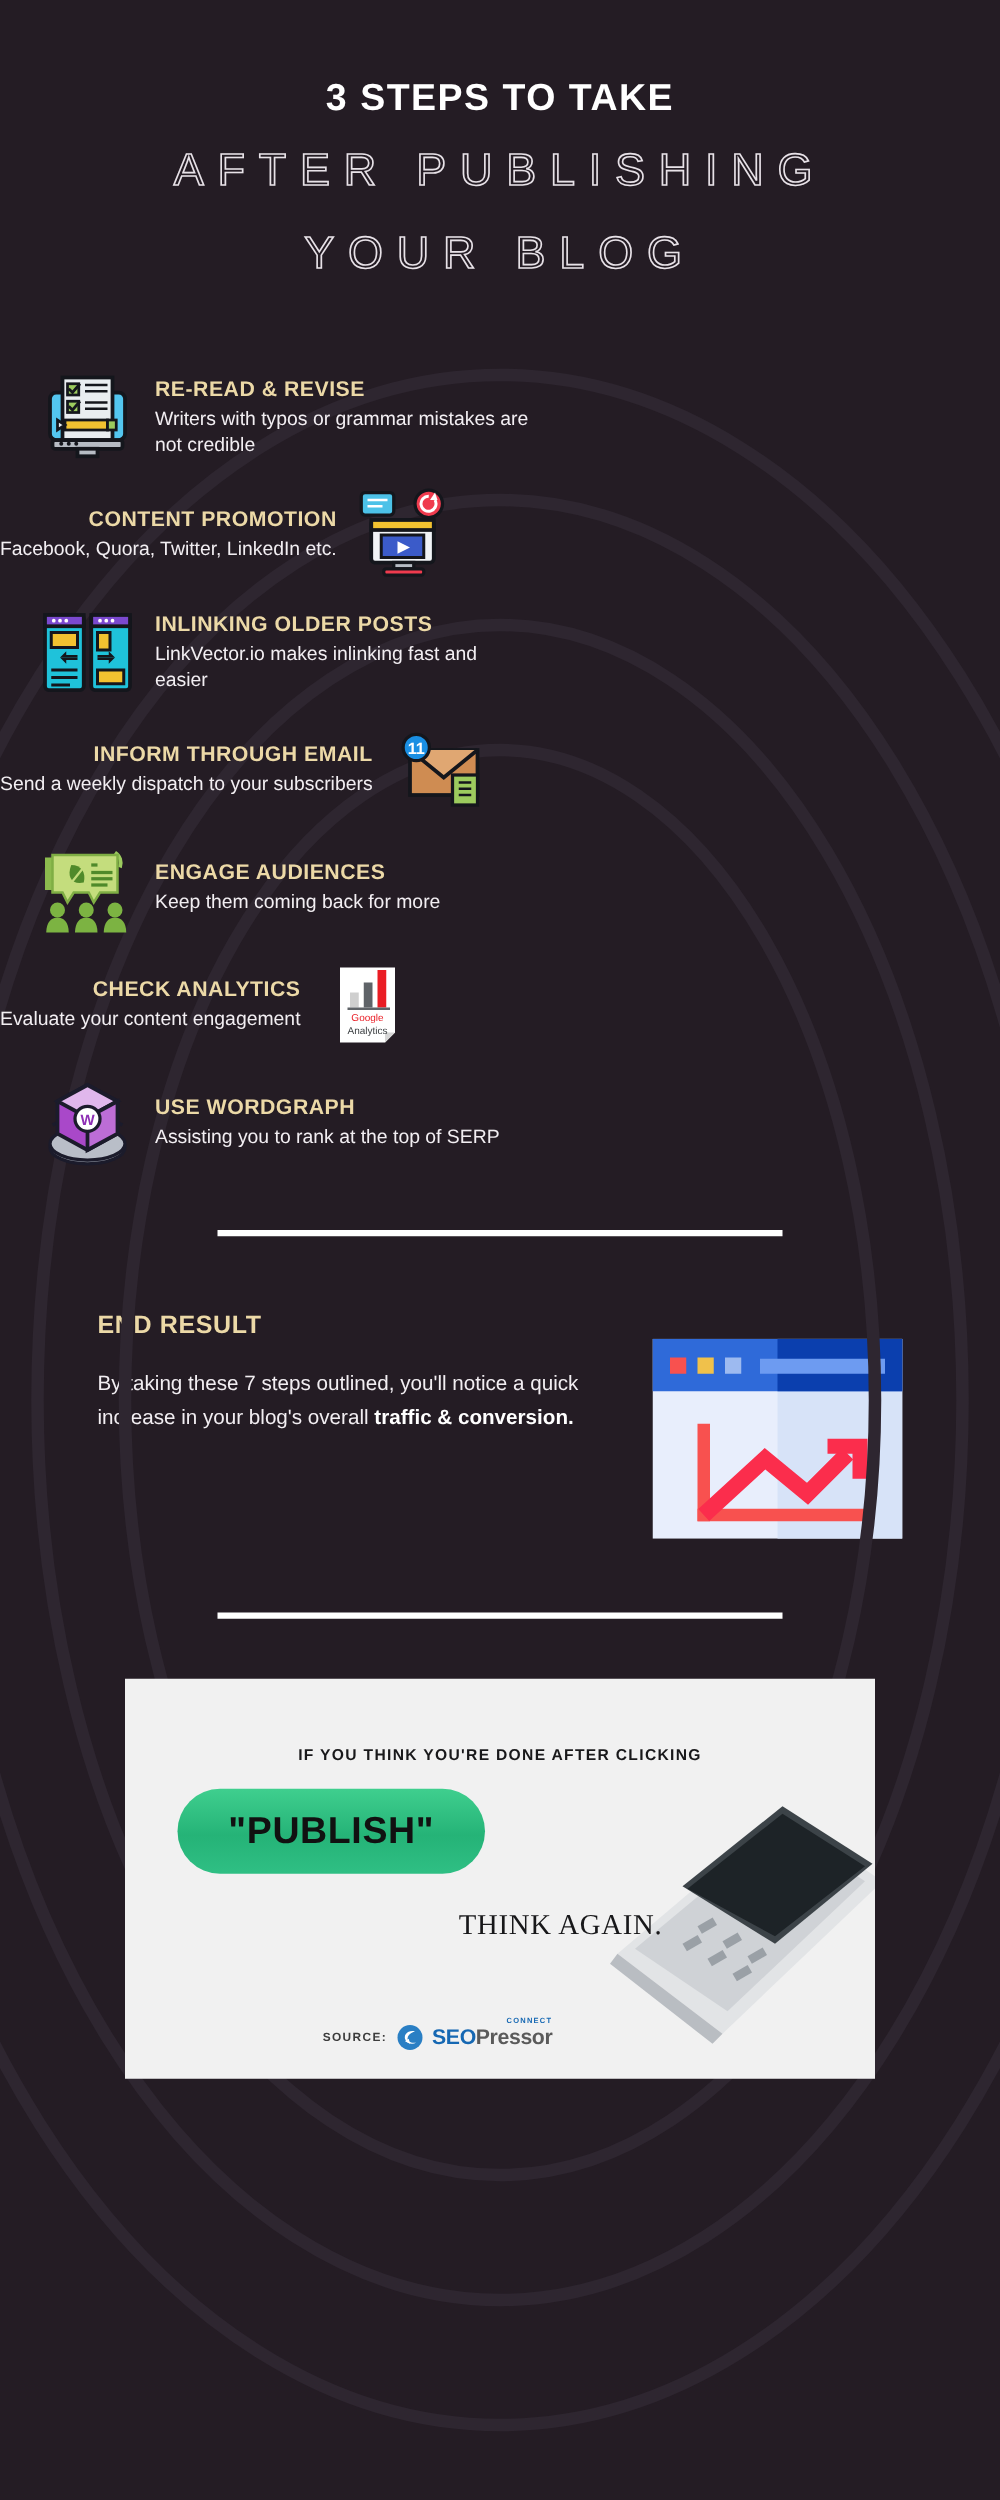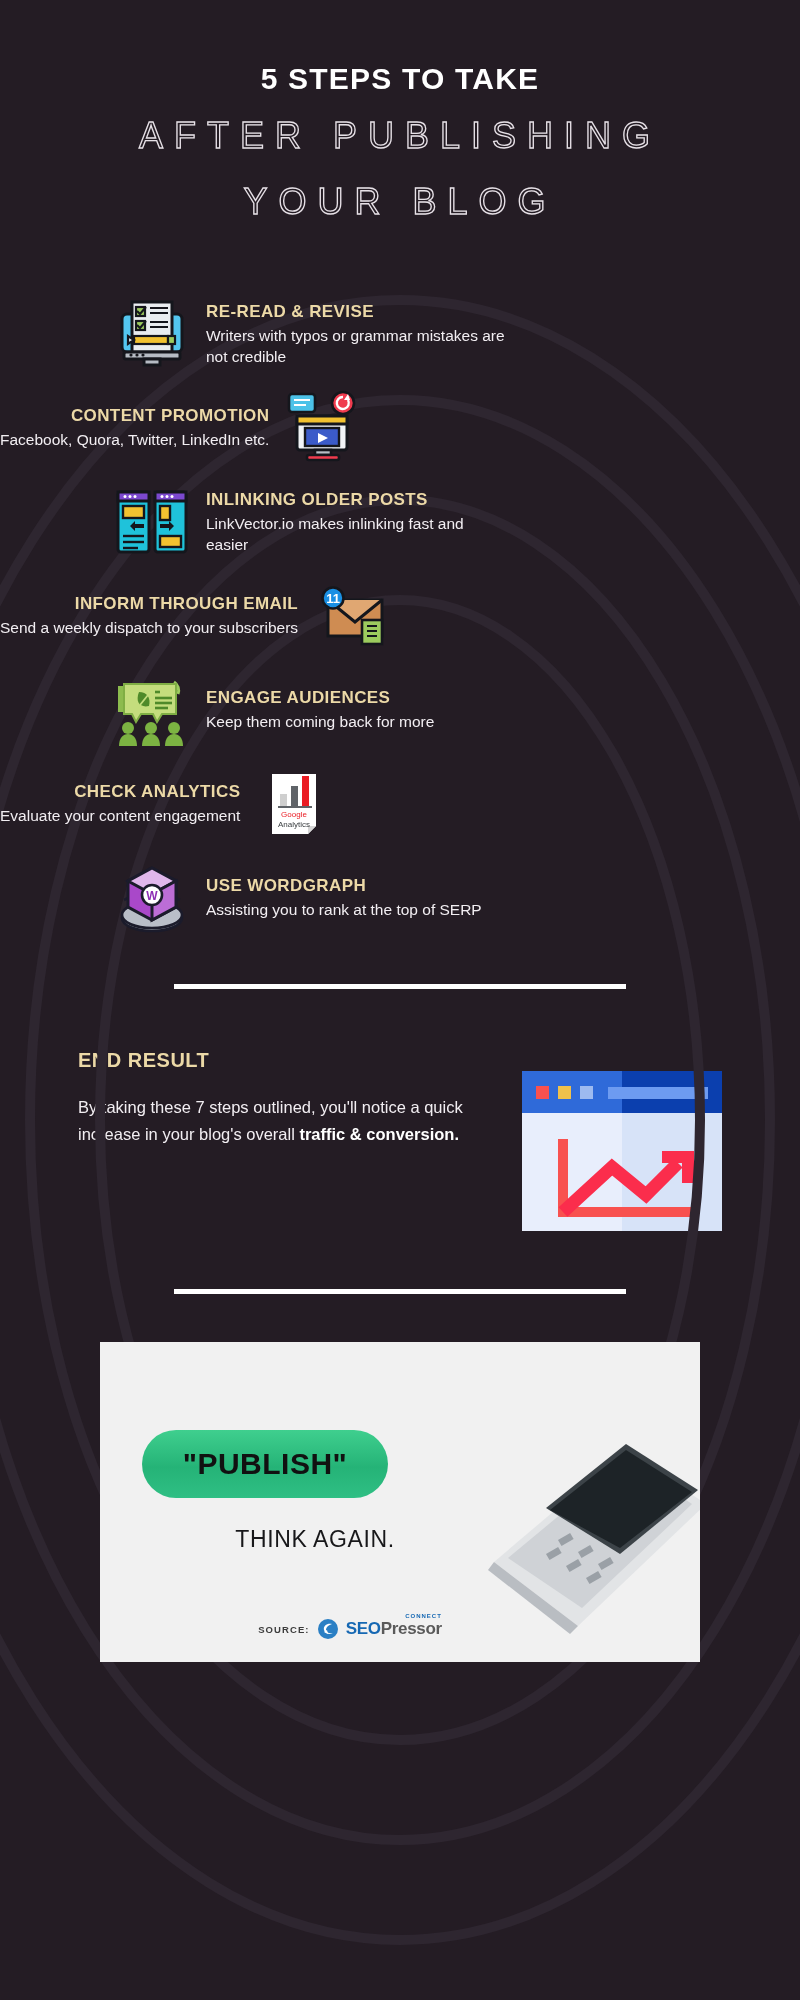--- a/index.html
+++ b/index.html
@@ -25,21 +25,21 @@
     font-size: 36px; font-weight: 400;
     letter-spacing: 11px;
     color: transparent;
     -webkit-text-stroke: 1.3px #e8e2e8;
     line-height: 1.45;
   }
 
   
   .steps { position: relative; margin-top: 68px; }
   .step { display: flex; align-items: center; gap: 16px; margin-bottom: 18px; }
-  .step.left  { padding-left: 114px; justify-content: flex-start; }
+  .step.left  { padding-left: 32px; justify-content: flex-start; }
   .step.right { padding-right: 78px; justify-content: flex-end; flex-direction: row-reverse; }
   .step.right .step-text { text-align: right; }
   .step-icon { width: 76px; height: 76px; flex: 0 0 76px; position: relative; }
   .step-text { max-width: 300px; }
   .step-title {
     font-size: 17px; font-weight: bold; color: #ecd9a7;
     letter-spacing: 0.4px; margin-bottom: 3px;
   }
   .step-desc { font-size: 15.5px; color: #f2eef2; line-height: 1.38; }
 
@@ -67,22 +67,22 @@
     font-size: 12.5px; font-weight: bold; color: #18181a; letter-spacing: 1.05px;
   }
   .publish-btn {
     position: absolute; top: 88px; left: 42px; width: 246px; height: 68px;
     border-radius: 34px;
     background: linear-gradient(180deg,#3fcf8e 0%,#25b377 55%,#2fbf84 100%);
     display: flex; align-items: center; justify-content: center;
     font-size: 30px; font-weight: bold; color: #111; letter-spacing: 0.5px;
   }
   .think-again {
-    position: absolute; top: 184px; left: 0; width: 430px; text-align: center;
-    font-size: 23px; color: #18181a; letter-spacing: 0.6px;
+    position: absolute; top: 184px; left: 0; width: 430px; text-align: right;
+    font-size: 23px; color: #18181a; letter-spacing: 0.6px; font-family: Liberation Serif, serif;
   }
   .source-row {
     position: absolute; bottom: 22px; left: 0; width: 500px;
     display: flex; align-items: center; justify-content: center; gap: 7px;
   }
   .source-label { font-size: 9.5px; font-weight: bold; color: #3c3c3c; letter-spacing: 1.1px; }
   .logo-seo { font-size: 17px; font-weight: bold; color: #1668b3; letter-spacing: -0.3px; }
   .logo-pressor { font-size: 17px; font-weight: bold; color: #5a5a5a; letter-spacing: -0.3px; }
   .logo-connect { font-size: 6px; font-weight: bold; color: #1668b3; letter-spacing: 1px; }
 </style>
@@ -94,21 +94,21 @@
   <svg class="arcs" width="800" height="2000" viewBox="0 0 800 2000">
     <g fill="none" stroke="#2e2630" stroke-width="10">
       <ellipse cx="400" cy="1120" rx="300" ry="520"></ellipse>
       <ellipse cx="400" cy="1120" rx="370" ry="620"></ellipse>
       <ellipse cx="400" cy="1120" rx="445" ry="720"></ellipse>
       <ellipse cx="400" cy="1120" rx="520" ry="820"></ellipse>
     </g>
   </svg>
 
   <div class="header">
-    <div class="title-main">5 STEPS TO TAKE</div>
+    <div class="title-main">3 STEPS TO TAKE</div>
     <div class="title-outline">AFTER PUBLISHING</div>
     <div class="title-outline">YOUR BLOG</div>
   </div>
 
   <div class="steps">
 
     <div class="step left">
       <div class="step-icon">
         <svg viewBox="0 0 76 76" width="76" height="76">
           <rect x="8" y="18" width="60" height="38" rx="5" fill="#53c6ef" stroke="#14161c" stroke-width="3"></rect>
@@ -336,20 +336,21 @@
           <rect x="108" y="128" width="14" height="7" transform="rotate(-30 108 128)"></rect>
           <rect x="128" y="140" width="14" height="7" transform="rotate(-30 128 140)"></rect>
           <rect x="148" y="152" width="14" height="7" transform="rotate(-30 148 152)"></rect>
           <rect x="96" y="142" width="14" height="7" transform="rotate(-30 96 142)"></rect>
           <rect x="116" y="154" width="14" height="7" transform="rotate(-30 116 154)"></rect>
           <rect x="136" y="166" width="14" height="7" transform="rotate(-30 136 166)"></rect>
         </g>
         <path d="M44 150 L128 214 L120 222 L38 158 Z" fill="#b9bdc2"></path>
       </svg>
 
+      <div class="card-kicker">IF YOU THINK YOU'RE DONE AFTER CLICKING</div>
       <div class="publish-btn">"PUBLISH"</div>
       <div class="think-again">THINK AGAIN.</div>
 
       <div class="source-row">
         <span class="source-label">SOURCE:</span>
         <svg width="22" height="22" viewBox="0 0 22 22">
           <circle cx="11" cy="11" r="10" fill="#2a7fc4"></circle>
           <path d="M15 6 c-5 -1 -9 2 -8 6 c1 4 6 5 9 3 c-4 1 -7 -1 -7 -3 c0 -3 3 -5 6 -6 z" fill="#ffffff"></path>
           <path d="M7 14 l4 2 l-1 -4 z" fill="#ffffff"></path>
         </svg>

